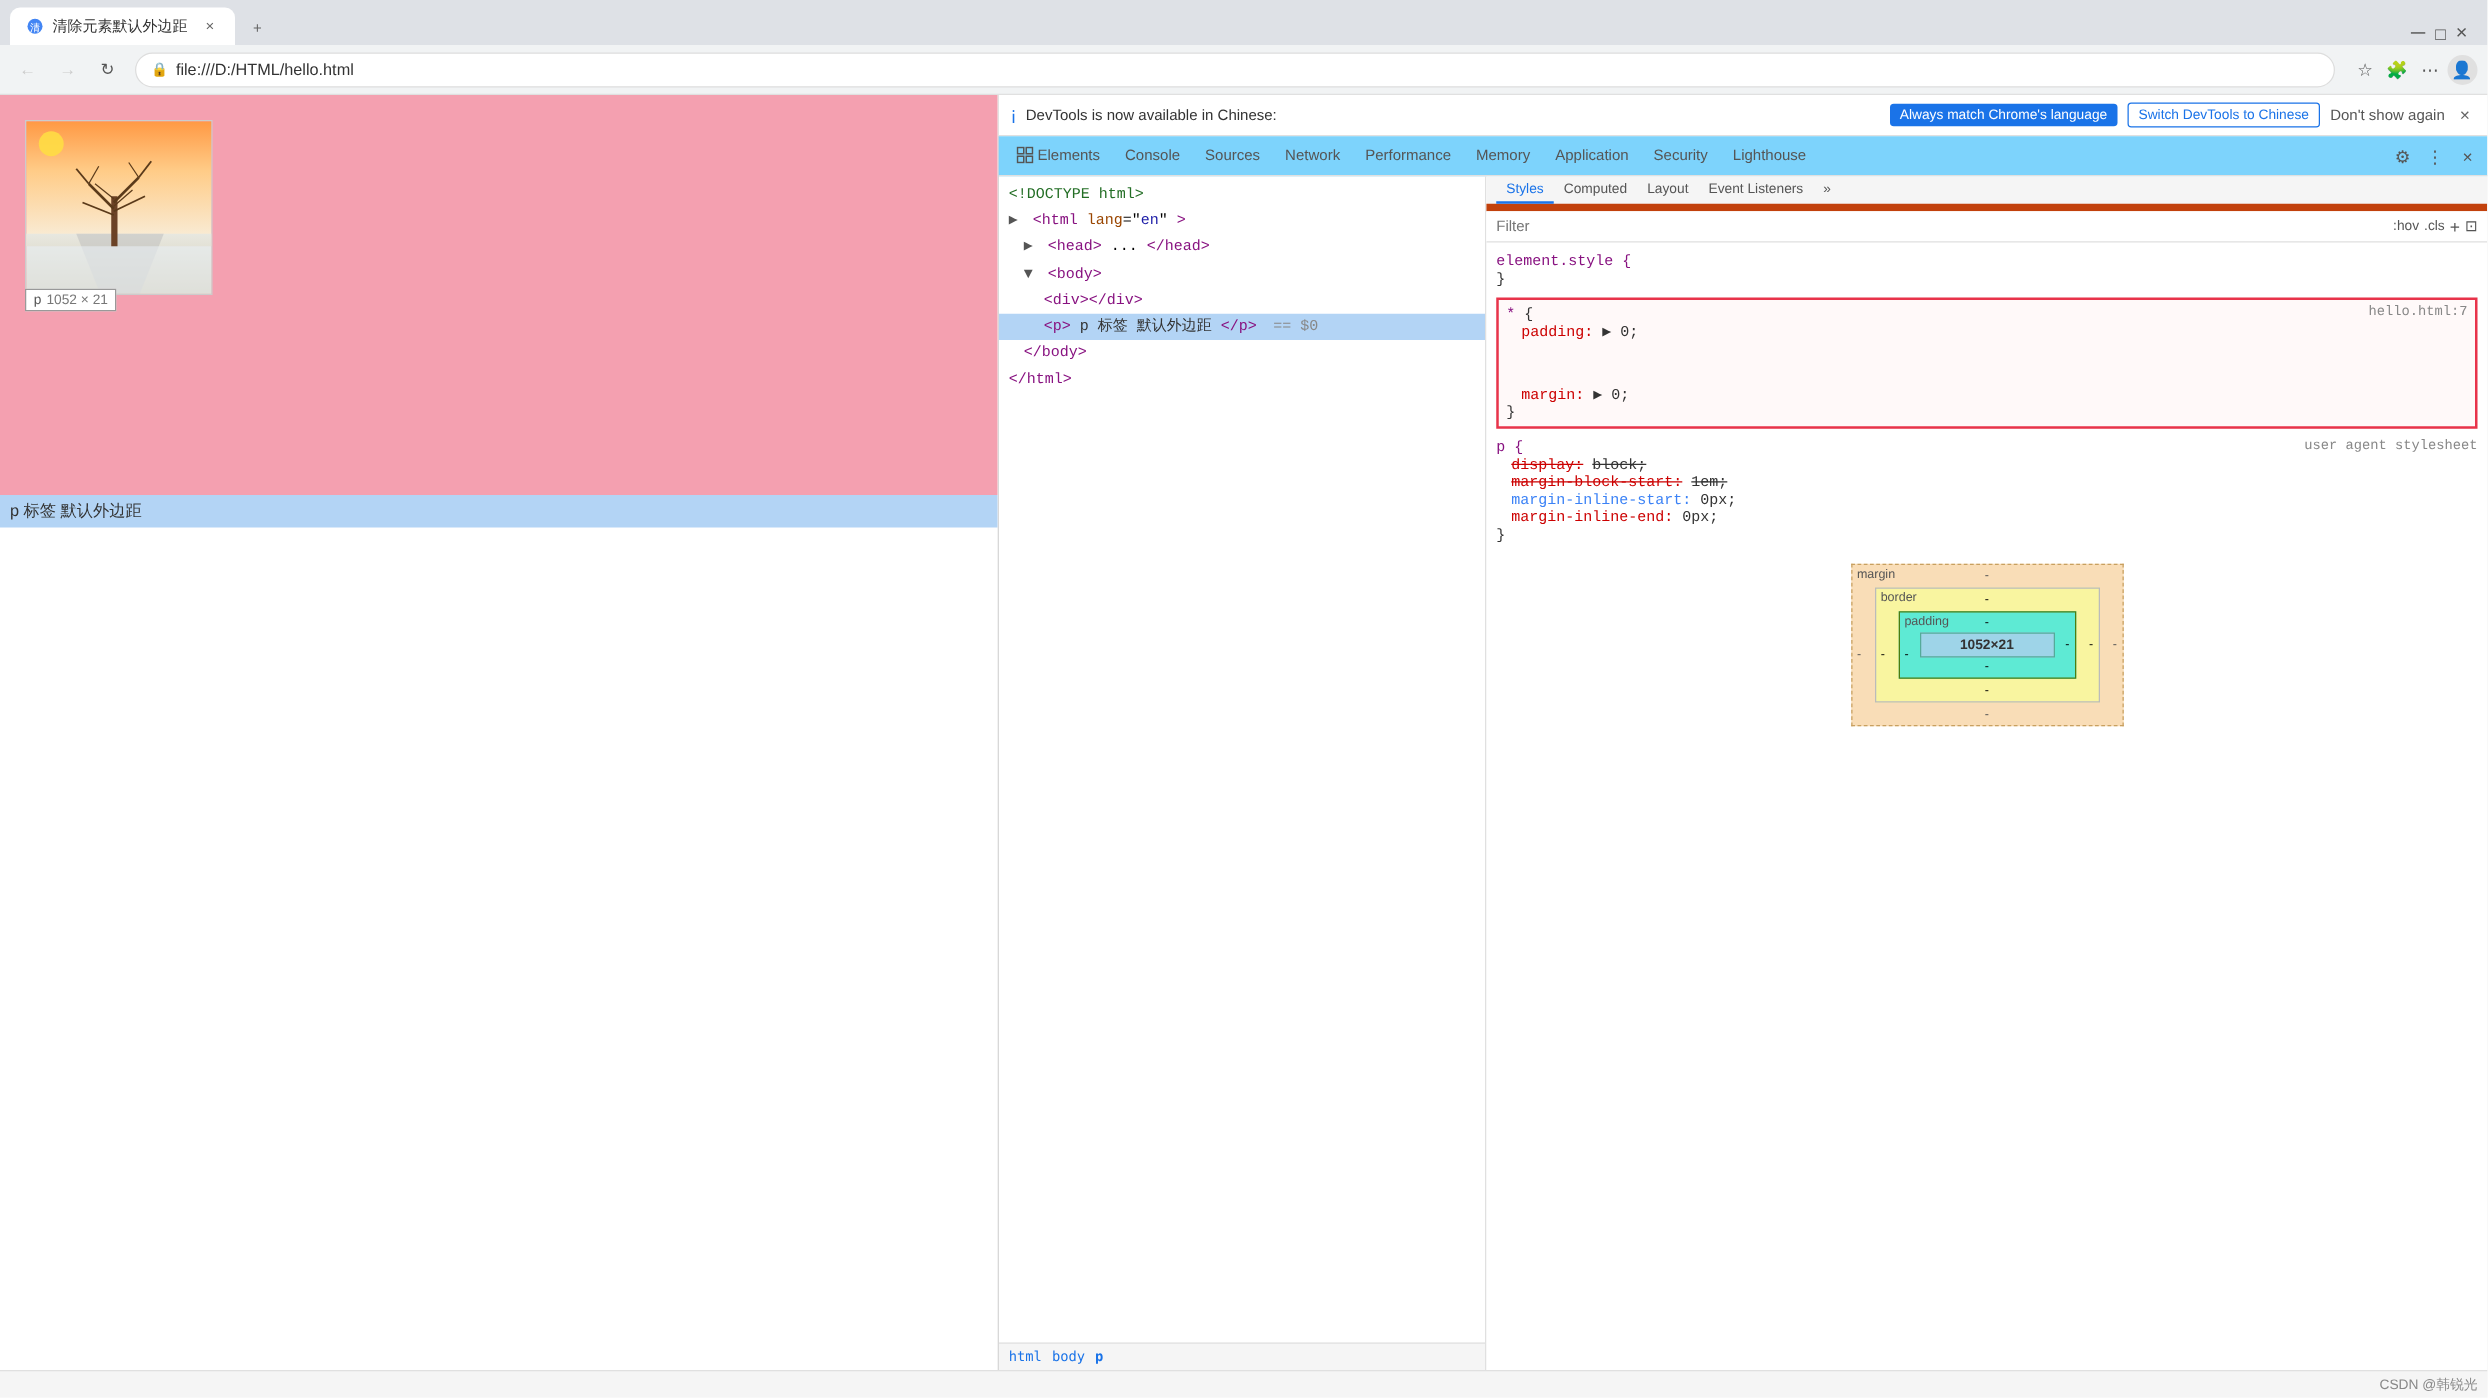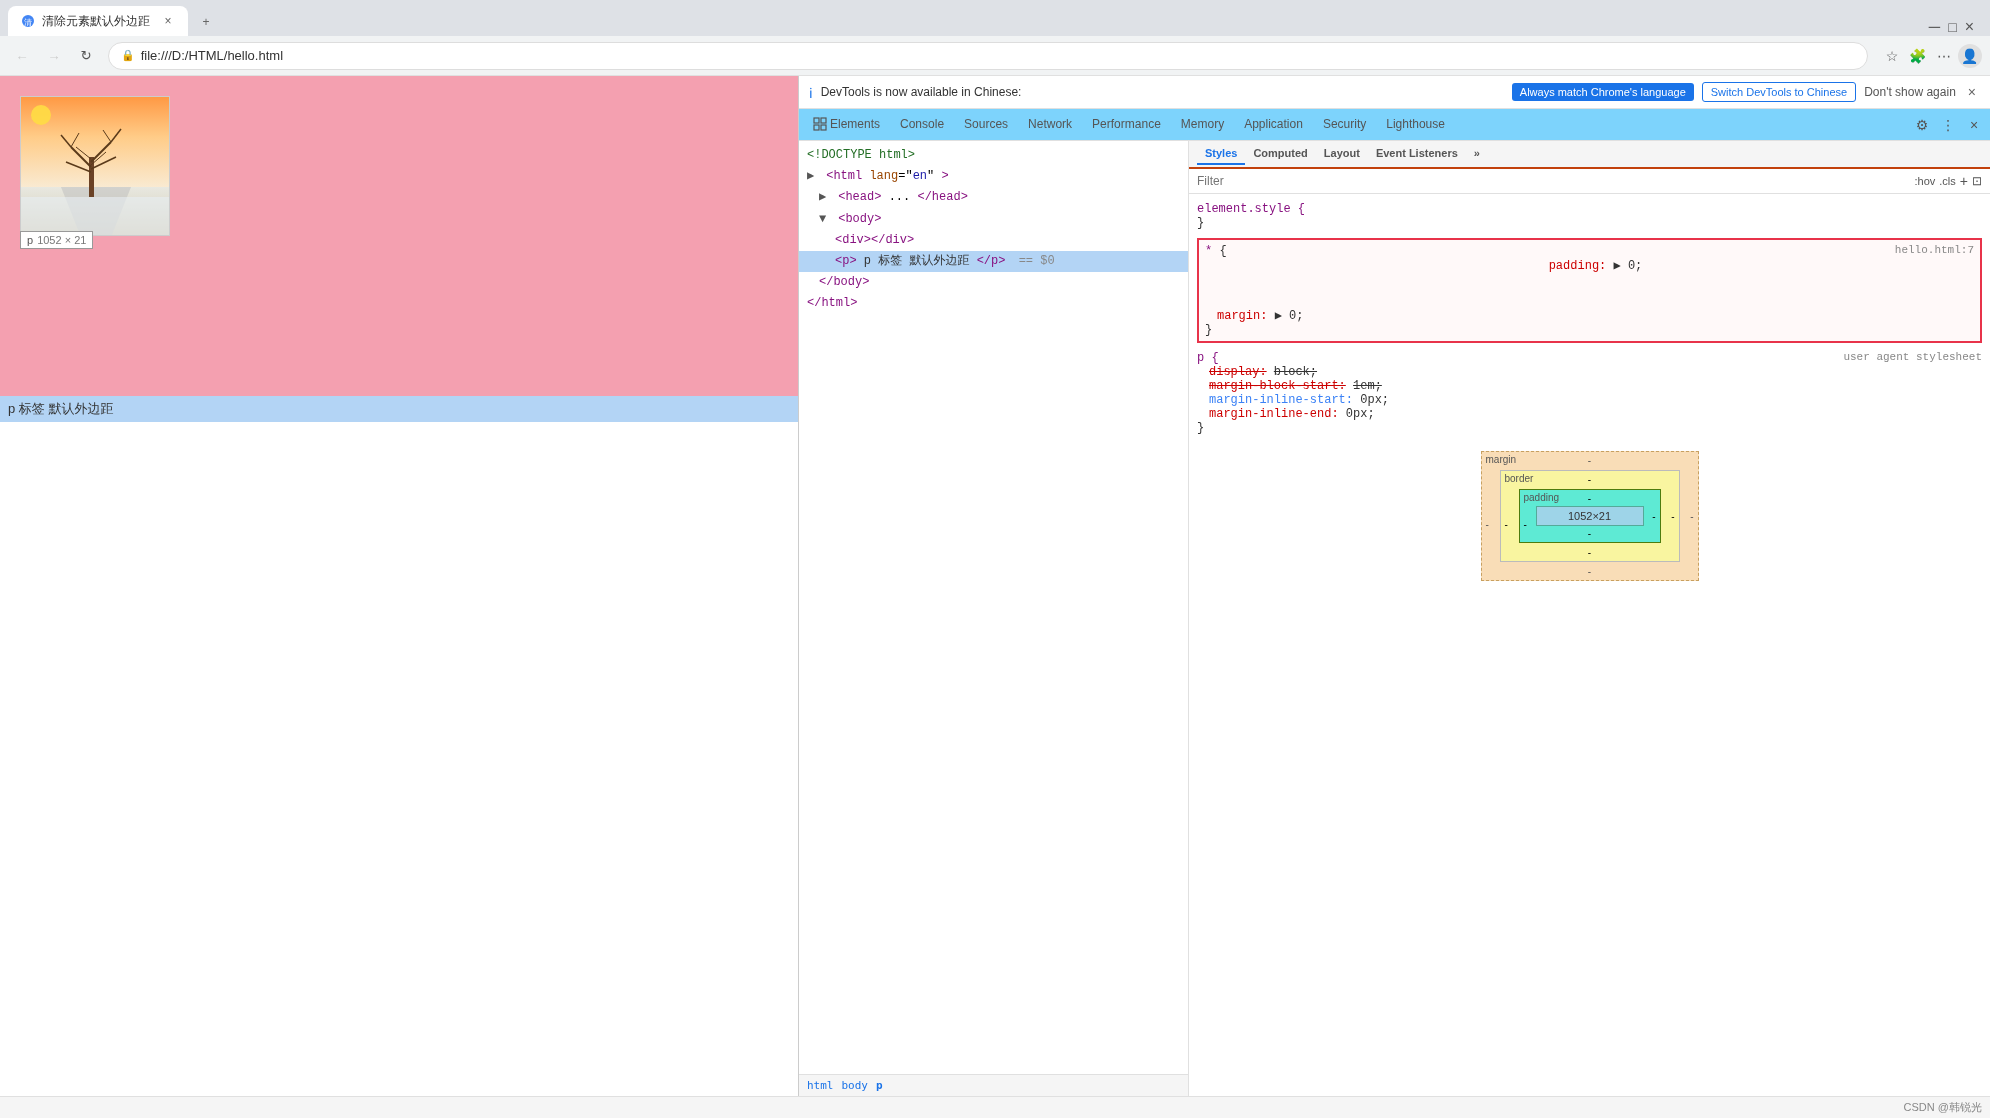--- a/index.html
+++ b/index.html
@@ -255,25 +255,24 @@
     
     .styles-panel {
       flex: 1;
       display: flex;
       flex-direction: column;
       overflow: hidden;
     }
     .styles-tabs {
       display: flex;
       align-items: center;
-      border-bottom: 2px solid #c2410c;
+      border-bottom: 6px solid #c2410c;
       padding: 0 8px;
       height: 28px;
       background: #f5f5f5;
-      font-weight: bold;
     }
     .styles-tab {
       padding: 4px 8px;
       font-size: 11px;
       color: #555;
       cursor: pointer;
       border-bottom: 2px solid transparent;
     }
     .styles-tab.active {
       color: #1a73e8;
@@ -575,21 +574,21 @@
                 <span class="style-brace">}</span>
               </div>
             </div>
 
             <div class="style-rule-highlighted">
               <span class="style-source">hello.html:7</span>
               <div>
                 <span class="style-selector">*</span>
                 <span class="style-brace"> {</span>
               </div>
-              <div style="padding-left: 12px; text-align: center;">
+              <div style="padding-left: 12px;">
                 <span style="color: #c00;">padding:</span>
                 <span style="color: #333;"> ▶ 0;</span>
               </div>
               <div style="padding-left: 12px; margin-top: 35px;">
                 <span style="color: #c00;">margin:</span>
                 <span style="color: #333;"> ▶ 0;</span>
               </div>
               <div>
                 <span class="style-brace">}</span>
               </div>
@@ -639,21 +638,21 @@
                     <span style="position:absolute; left:4px; top:50%; transform:translateY(-50%); font-size:10px; margin-top:8px;">-</span>
 
                     <div style="position: absolute; top:18px; left:18px; right:18px; bottom:18px; background: #5eead4; border: 1px solid #4d7c0f;">
                       <span style="position:absolute; top:2px; left:4px; font-size:10px; color:#555;">padding</span>
                       <span style="position:absolute; top:3px; left:50%; transform:translateX(-50%); font-size:10px;">-</span>
                       <span style="position:absolute; right:4px; top:50%; transform:translateY(-50%); font-size:10px;">-</span>
                       <span style="position:absolute; bottom:3px; left:50%; transform:translateX(-50%); font-size:10px;">-</span>
                       <span style="position:absolute; left:4px; top:50%; transform:translateY(-50%); font-size:10px; margin-top:8px;">-</span>
 
                       <div style="position: absolute; top:16px; left:16px; right:16px; bottom:16px; background: #9ed4e8; border: 1px solid #5a9; display:flex; align-items:center; justify-content:center;">
-                        <span style="font-size:11px; font-weight:400; color:#333;">1052×21</span>
+                        <span style="font-size:11px; font-weight:700; color:#333;">1052×21</span>
                       </div>
                     </div>
                   </div>
                 </div>
               </div>
             </div>
           </div>
         </div>
       </div>
     </div>

